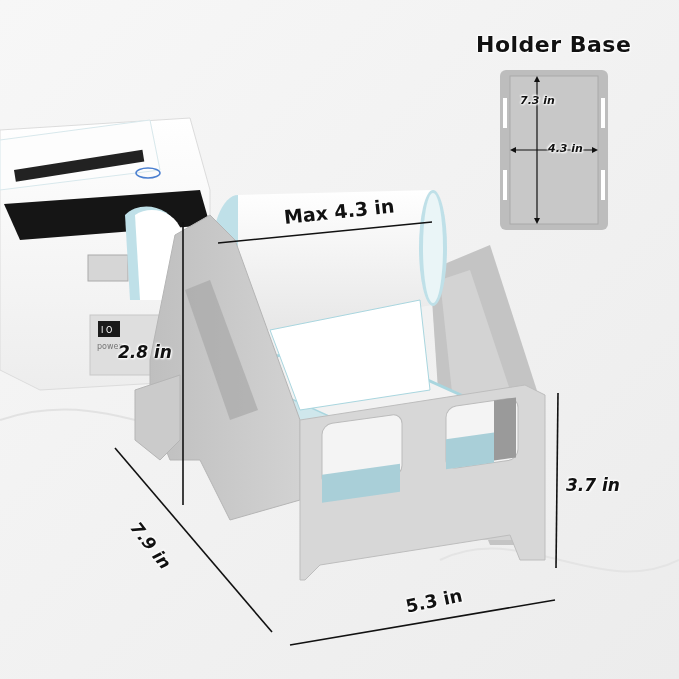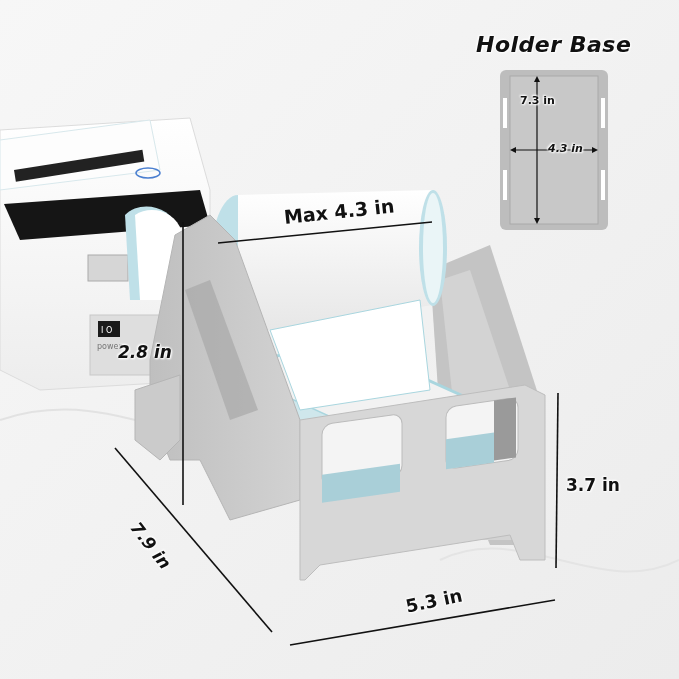--- a/index.html
+++ b/index.html
@@ -11,27 +11,27 @@
     }
     .scene { position: absolute; left: 0; top: 0; width: 679px; height: 679px; }
     .label {
       position: absolute;
       font-family: "DejaVu Sans", sans-serif;
       font-weight: bold;
       color: #111;
       white-space: nowrap;
       text-shadow: 0 0 2px #fff, 0 0 3px #fff, 1px 1px 2px #fff, -1px -1px 2px #fff;
     }
-    .title-holder { left: 476px; top: 32px; font-size: 22px; font-style: italic; letter-spacing: 0.5px; }
+    .title-holder { left: 476px; top: 32px; font-size: 22px; letter-spacing: 0.5px; }
     .lbl-max { left: 284px; top: 206px; font-size: 19px; transform: rotate(-6deg); transform-origin: left center; }
     .lbl-60 { left: 118px; top: 342px; font-size: 17px; font-style: italic; }
     .lbl-79 { left: 142px; top: 518px; font-size: 17px; font-style: italic; transform: rotate(52deg); transform-origin: left top; }
     .lbl-53 { left: 406px; top: 596px; font-size: 18px; transform: rotate(-12deg); transform-origin: left center; }
-    .lbl-37 { left: 566px; top: 475px; font-size: 17px; }
-    .lbl-base-h { left: 520px; top: 94px; font-size: 11px; }
+    .lbl-37 { left: 566px; top: 475px; font-size: 17px; font-style: italic; }
+    .lbl-base-h { left: 520px; top: 94px; font-size: 11px; font-style: italic; }
     .lbl-base-w { left: 548px; top: 142px; font-size: 11px; font-style: italic; text-align: right; }
   </style>
 </head>
 <body>
 
 <div class="scene">
   <svg width="679" height="679" viewBox="0 0 679 679">
     <defs>
       <linearGradient id="bg" x1="0" y1="0" x2="1" y2="1">
         <stop offset="0" stop-color="#f7f7f7"></stop>

